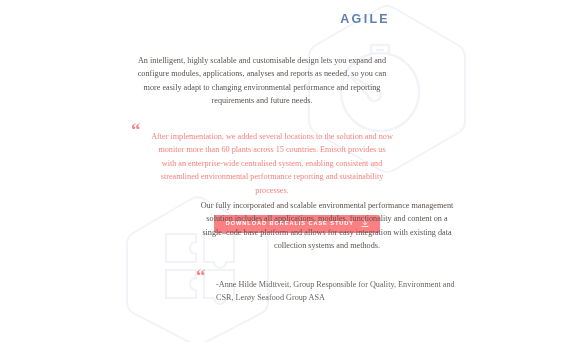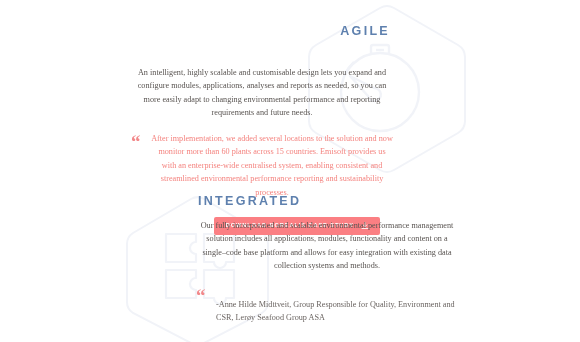--- a/index.html
+++ b/index.html
@@ -42,21 +42,21 @@
     font-family: "Liberation Sans", sans-serif;
     font-weight: bold;
     font-size: 12.5px;
     letter-spacing: 2.3px;
     color: #5e80ae;
     margin: 0;
   }
   .heading-agile {
     text-align: right;
     padding-right: 190px;
-    padding-top: 24px;
+    padding-top: 12px;
   }
   .heading-integrated {
     text-align: left;
     padding-left: 198px;
     padding-top: 6px;
   }
 
   .body-copy {
     font-family: "Liberation Serif", serif;
     font-size: 8.2px;
@@ -107,21 +107,21 @@
   .quote-col {
     flex: 1 1 auto;
   }
   .quote-text {
     font-family: "Liberation Serif", serif;
     font-size: 8.2px;
     line-height: 1.63;
     color: #f4837f;
     margin: 0;
   }
-  .quote-agile .quote-text { text-align: center; }
+  .quote-agile .quote-text { text-align: center; margin-top: 10px; }
   .quote-integrated .quote-text { text-align: left; }
 
   .quote-attrib {
     font-family: "Liberation Serif", serif;
     font-size: 8.2px;
     line-height: 1.62;
     color: #6b6562;
     margin: 0;
     margin-top: 12px;
   }
@@ -206,21 +206,20 @@
             <path d="M2 13 L14 13" stroke="#ffffff" stroke-width="1.7" stroke-linecap="round"></path>
           </svg>
         </span>
       </button>
     </div>
 
   </section>
 
   <section class="section sec-integrated">
 
-    <h2 class="heading heading-integrated">INTEGRATED</h2>
 
     <p class="body-copy copy-integrated">Our fully incorporated and scalable environmental performance management solution includes all applications, modules, functionality and content on a single–code base platform and allows for easy integration with existing data collection systems and methods.</p>
 
     <div class="quote-block quote-integrated">
       <span class="quote-mark">“</span>
       <div class="quote-col">
         <p class="quote-attrib">-Anne Hilde Midttveit, Group Responsible for Quality, Environment and CSR, Lerøy Seafood Group ASA</p>
       </div>
     </div>
 

